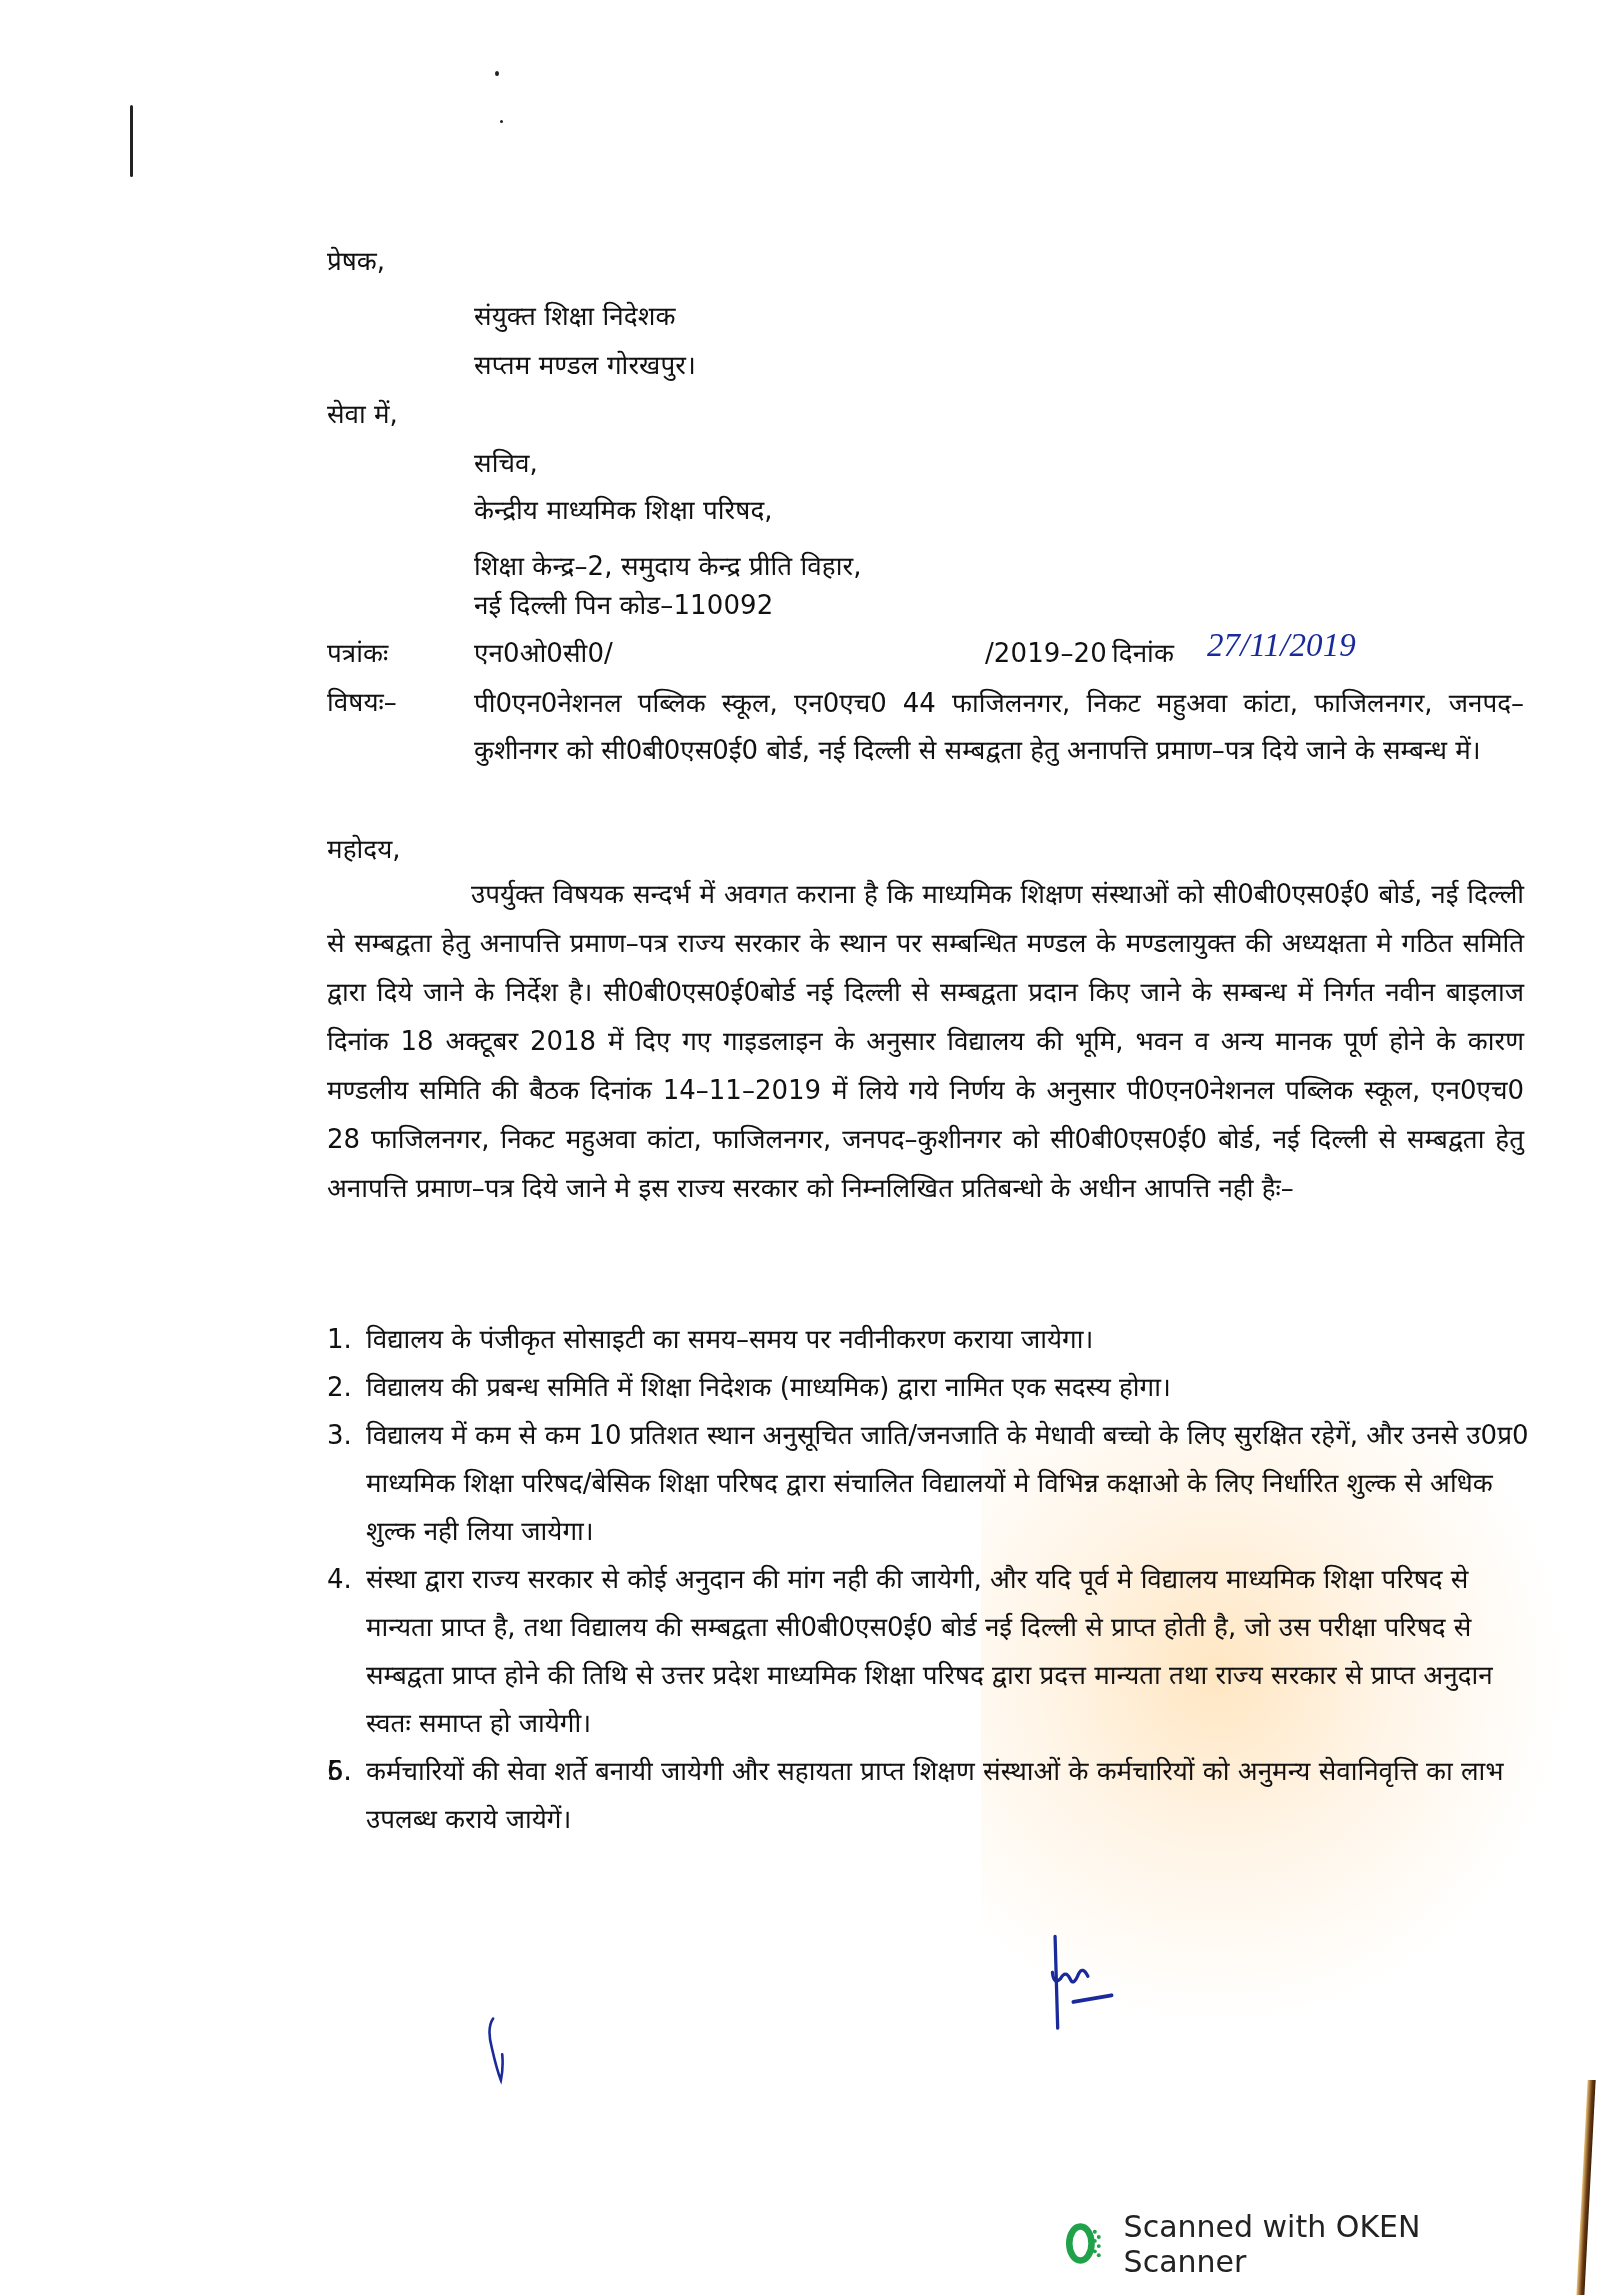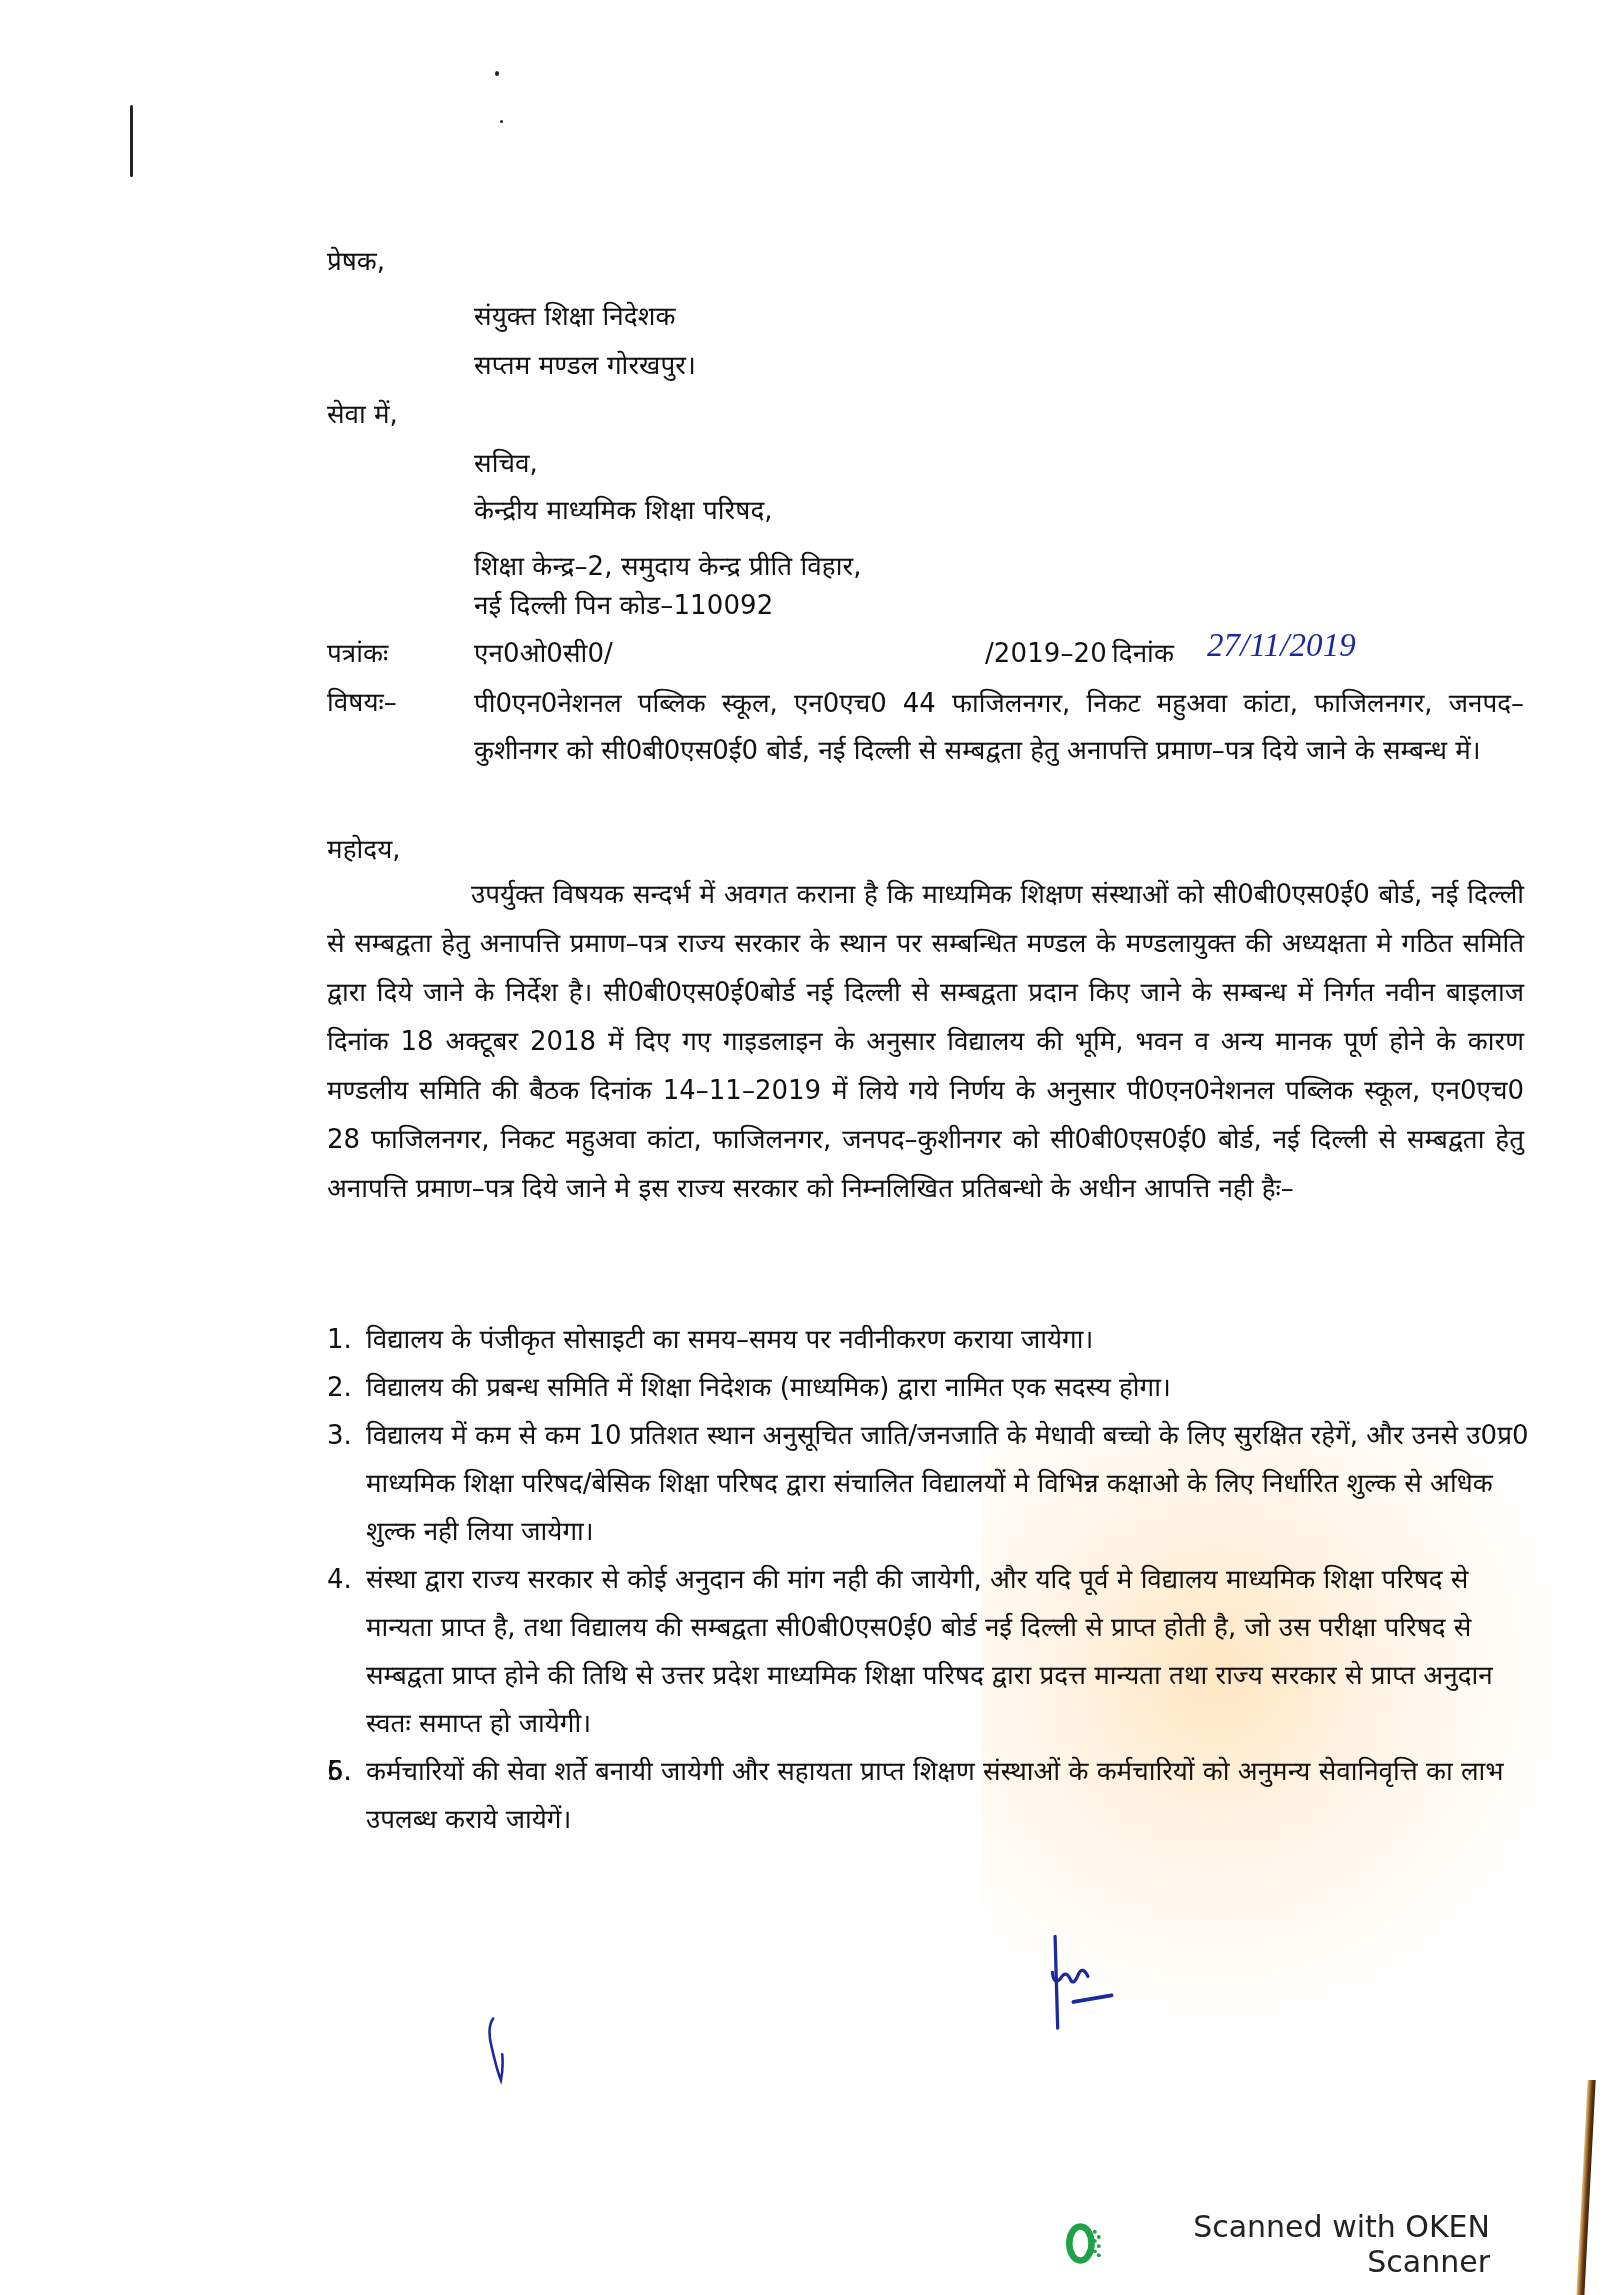--- a/index.html
+++ b/index.html
@@ -29,21 +29,21 @@
     position:absolute; left:327px; width:1197px; font-size:26px; line-height:49px;
     text-align:justify; text-align-last:left;
   }
   .subj { position:absolute; left:474px; width:1050px; font-size:26px; line-height:47px; text-align:justify; }
   ol.conds { position:absolute; left:327px; top:1315px; width:1204px; margin:0; padding:0; list-style:none; }
   ol.conds li { position:relative; font-size:26px; line-height:48px; padding-left:39px; }
   ol.conds li .num { position:absolute; left:0; top:0; }
   .hand { color:#1a2a9a; font-family:Liberation Serif, serif; font-style:italic; }
   .sig { position:absolute; }
   .footer {
-    position:absolute; left:1066px; top:2211px; height:65px; display:flex; align-items:center; gap:19.6px;text-align:right;
+    position:absolute; left:1066px; top:2211px; height:65px; display:flex; align-items:center; gap:19.6px;
   }
   .logo { width:38px; height:63px; border-radius:6.5px; background:#fff; position:relative; }
   .footer-text { font-family:"DejaVu Sans", sans-serif; font-size:30px; color:#222; }
 </style>
 </head>
 <body>
 
 <div class="page">
   <div class="stain"></div>
   <div class="edge-shadow"></div>

